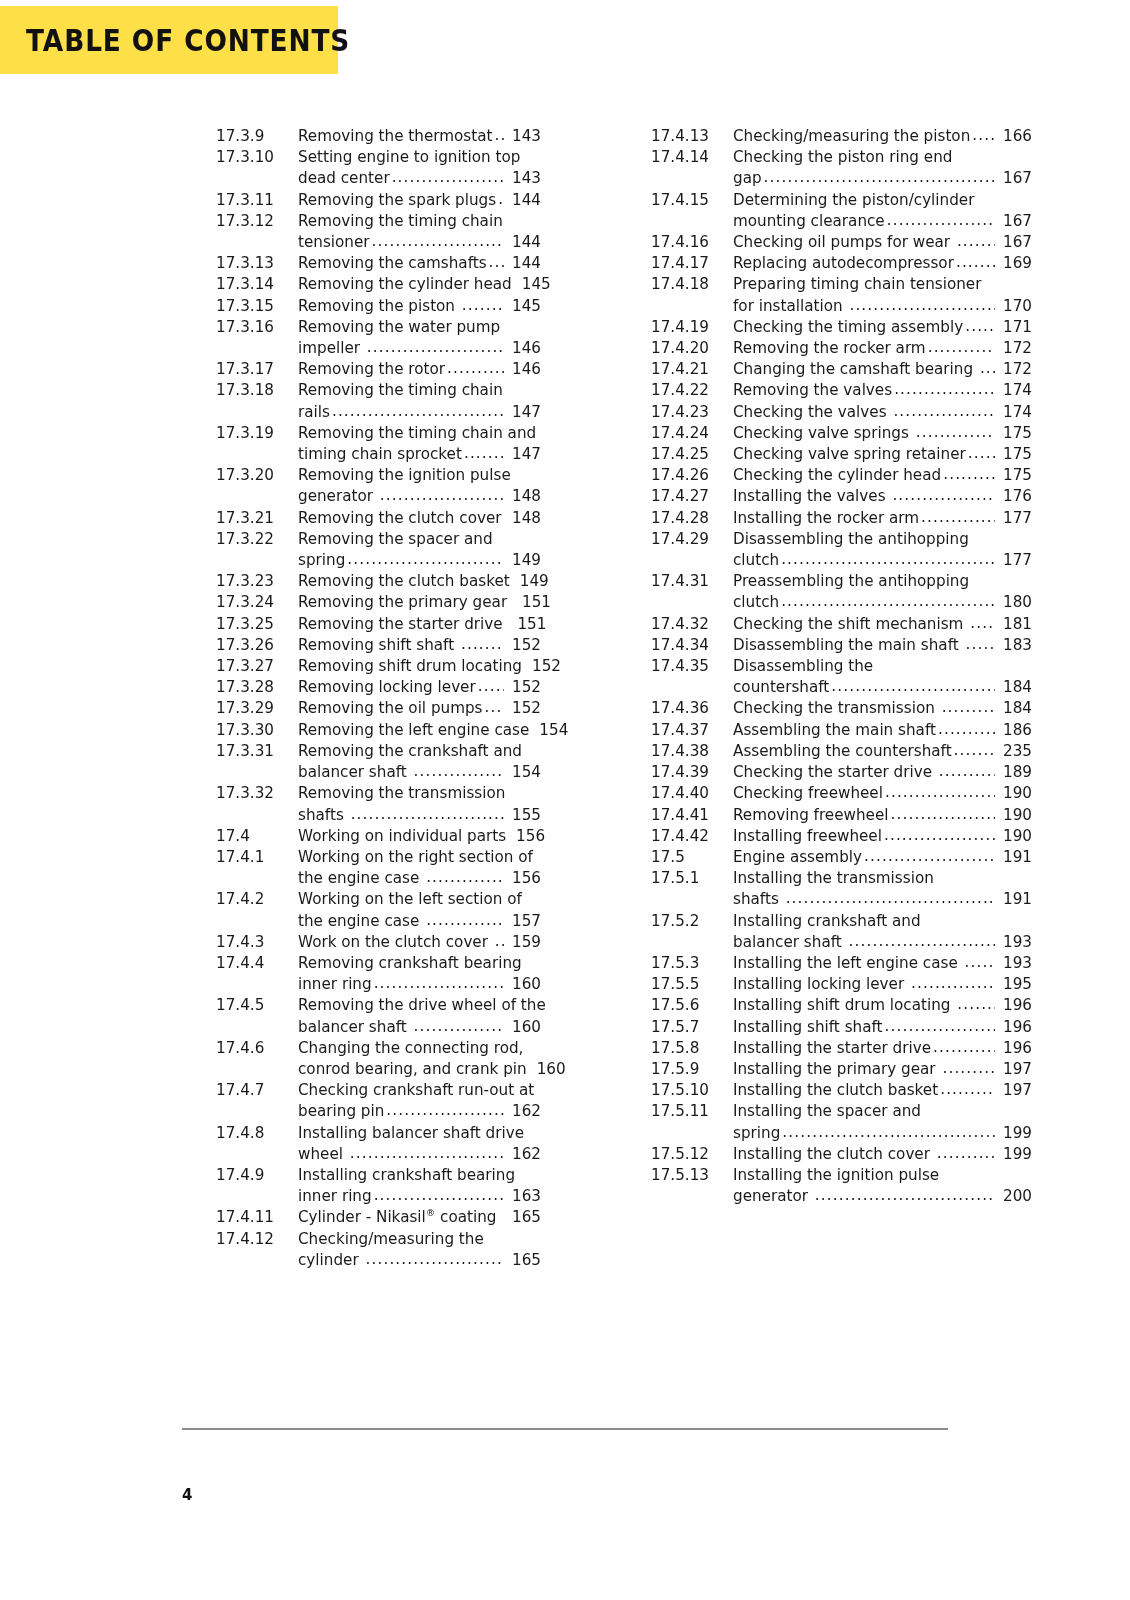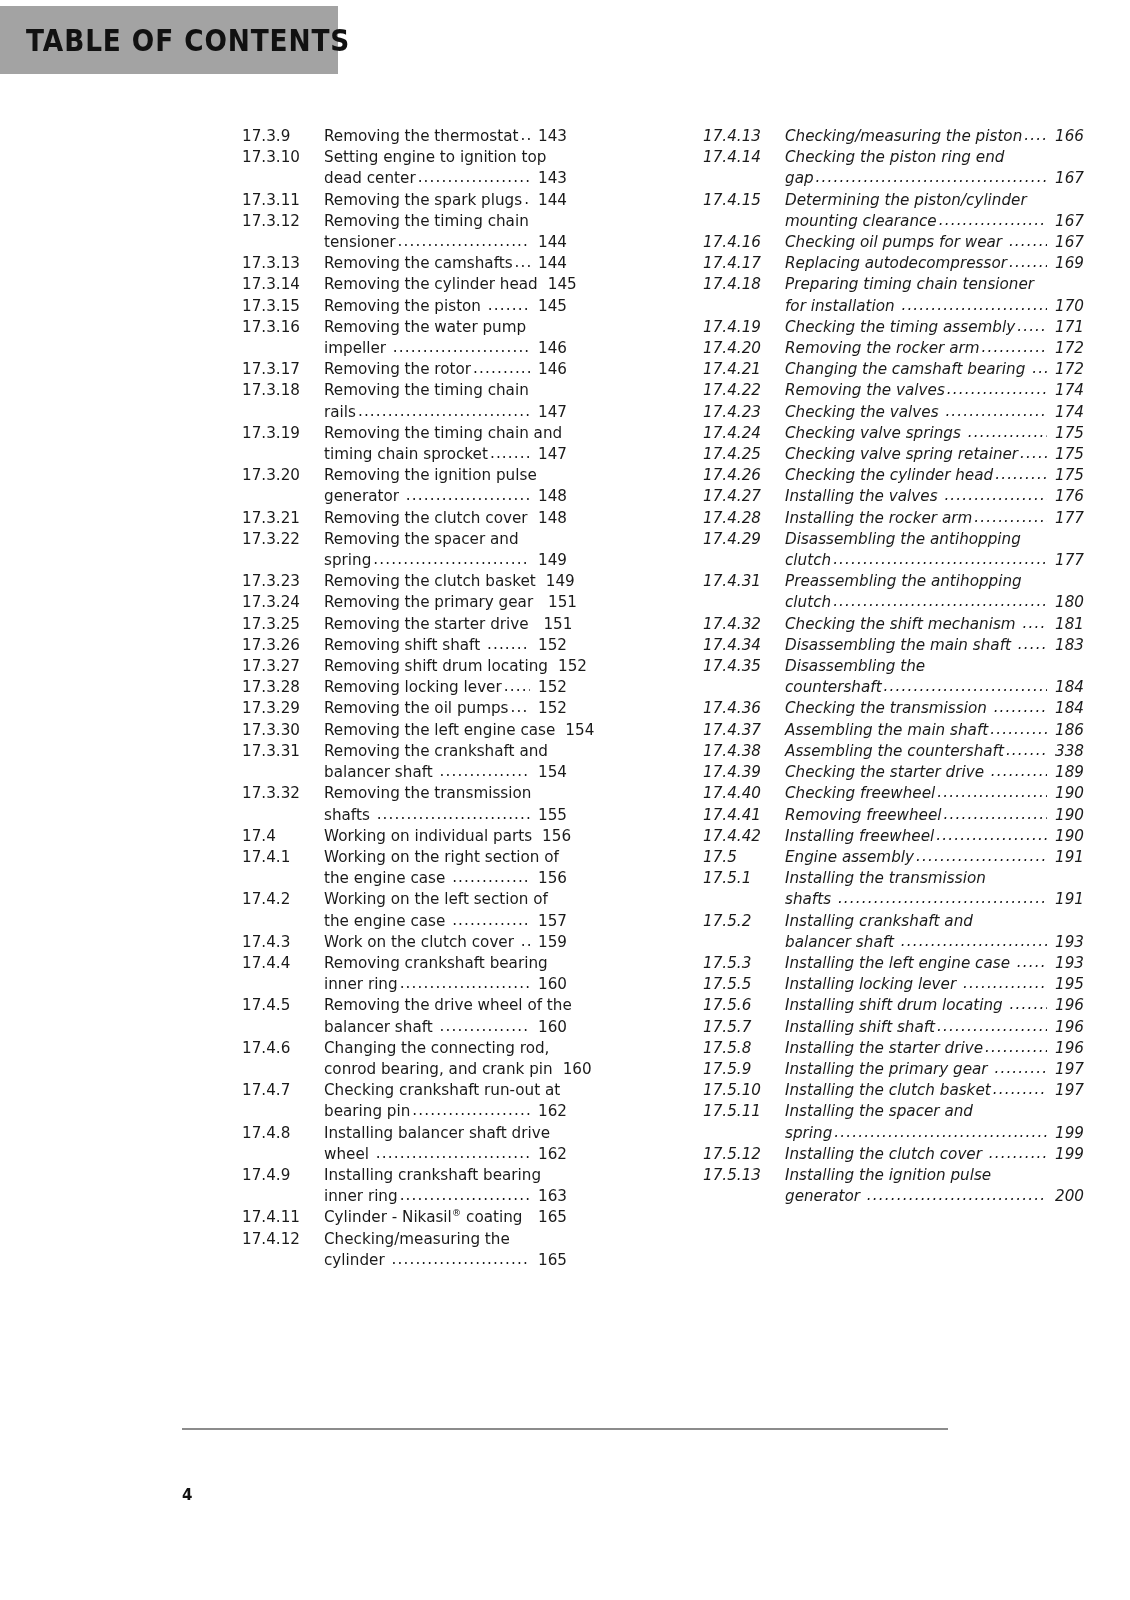--- a/index.html
+++ b/index.html
@@ -14,21 +14,21 @@
     overflow: hidden;
   }
 
   
   .header-banner {
     position: absolute;
     left: 0;
     top: 6px;
     width: 338px;
     height: 68px;
-    background: #a3a3a3;
+    background: #fde047;
     display: flex;
     align-items: center;
   }
   .header-title {
     font-family: "DejaVu Sans", "Liberation Sans", sans-serif;
     font-weight: 700;
     font-size: 30px;
     letter-spacing: 1.0px;
     color: #111111;
     margin-left: 26px;
@@ -42,24 +42,23 @@
     position: absolute;
     left: 0;
     top: 126px;
     width: 1130px;
     display: flex;
     gap: 0px;
   }
   .toc-column {
     width: 565px;
     padding: 0;
-    margin-left: 26px;
   }
   .toc-column.left  { padding-left: 216px; padding-right: 24px; }
-  .toc-column.right { padding-left: 86px;  padding-right: 98px; font-style: italic; }
+  .toc-column.right { padding-left: 86px;  padding-right: 98px; }
 
   .toc-entry {
     display: flex;
     align-items: flex-start;
     font-size: 15.2px;
     line-height: 21.2px;
     color: #1a1a1a;
     margin: 0;
   }
   .toc-num {
@@ -802,21 +801,21 @@
             <span class="toc-page">186</span>
           </div>
         </div>
       </div>
       <div class="toc-entry">
         <div class="toc-num">17.4.38</div>
         <div class="toc-body">
           <div class="toc-line">
             <span class="toc-text">Assembling the countershaft</span>
             <span class="toc-leader"></span>
-            <span class="toc-page">338</span>
+            <span class="toc-page">235</span>
           </div>
         </div>
       </div>
       <div class="toc-entry">
         <div class="toc-num">17.4.39</div>
         <div class="toc-body">
           <div class="toc-line">
             <span class="toc-text">Checking the starter drive </span>
             <span class="toc-leader"></span>
             <span class="toc-page">189</span>

